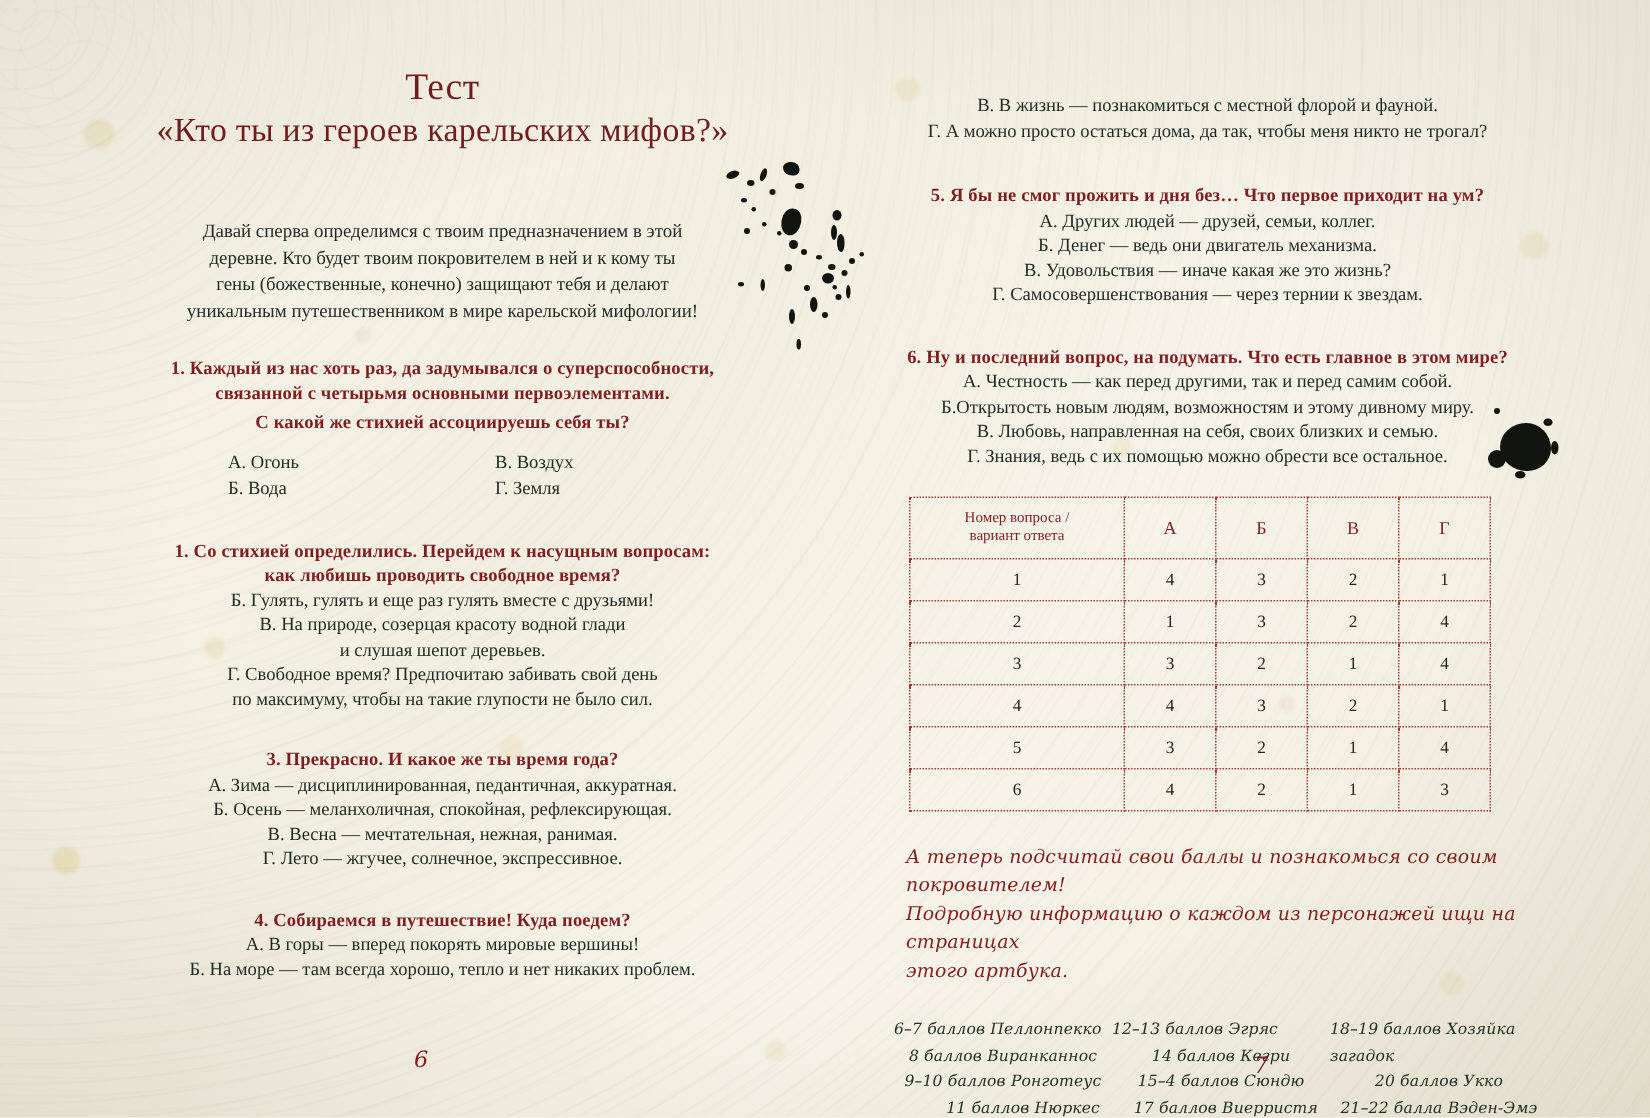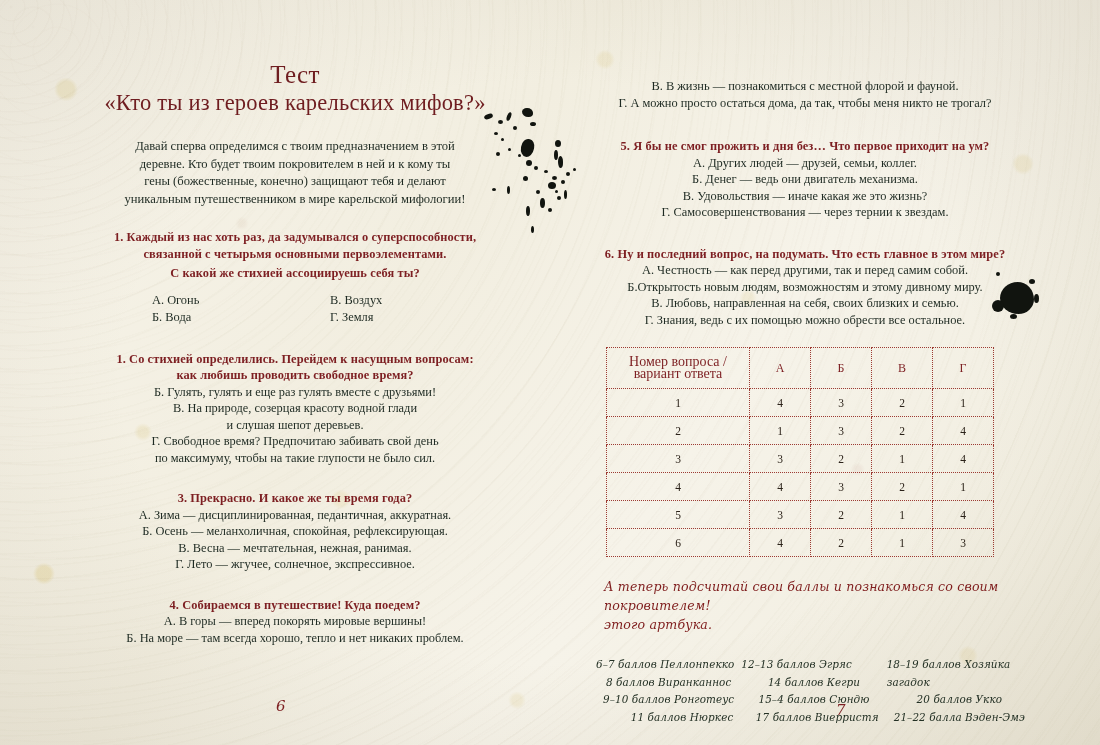--- a/index.html
+++ b/index.html
@@ -37,21 +37,21 @@
       repeating-radial-gradient(circle at 33px 27px, rgba(150,135,100,.06) 0 1px, rgba(0,0,0,0) 2px 19px),
       repeating-radial-gradient(circle at 57px 51px, rgba(170,150,115,.05) 0 1px, rgba(0,0,0,0) 2px 23px);
   }
   #vignette{
     position:absolute;inset:0;pointer-events:none;
     background:radial-gradient(ellipse at 50% 50%, rgba(0,0,0,0) 55%, rgba(120,104,70,.12) 100%);
   }
   .page{position:absolute;inset:0;}
 
   
-  .col{position:absolute;top:16px;width:470px;}
+  .col{position:absolute;top:0;width:470px;}
   .col-left{left:60px;}
   .col-right{left:570px;}
   .q{
     color:#7d1f22;
     font-size:12.4px;
     line-height:16.5px;
     letter-spacing:.1px;
     text-align:center;
     font-weight:600;
   }
@@ -67,21 +67,21 @@
   .title1{
     text-align:center;color:#6f1d20;
     font-size:25px;line-height:28px;letter-spacing:.4px;
   }
   .title2{
     text-align:center;color:#6f1d20;
     font-size:22.5px;line-height:27px;letter-spacing:.2px;
   }
 
   .intro{
-    color:#1e2a22;font-size:12.6px;line-height:17.5px;text-align:center;
+    color:#1e2a22;font-size:12.6px;line-height:17.5px;text-align:center;margin-top:24px;
   }
 
   
   .opt2{
     display:flex;justify-content:center;gap:0;
     font-size:12.4px;color:#1e2a22;line-height:17px;
   }
   .opt2 .cA{width:150px;text-align:left;padding-left:42px;}
   .opt2 .cB{width:150px;text-align:left;padding-left:28px;}
 
@@ -94,21 +94,21 @@
   }
   .score-table td{
     border:1px dotted #9d3b33;
     text-align:center;
     color:#2a2118;
     font-size:11.5px;
     height:25px;
     vertical-align:middle;
   }
   .score-table td.hcorner{
-    color:#7d1f22;font-size:14px;line-height:12.5px;height:38px;width:140px;
+    color:#7d1f22;font-size:10px;line-height:12.5px;height:38px;width:140px;
   }
   .score-table td.hcol{color:#7d1f22;font-size:12px;}
   .score-table td.rownum{color:#2a2118;font-size:11.5px;}
 
   
   .hand{
     font-family:"DejaVu Serif",serif;
     font-style:italic;
     color:#7f1d1d;
     font-size:12.6px;
@@ -354,20 +354,21 @@
               <td>3</td>
             </tr>
           </tbody>
       </table>
     </div>
 
     <div style="height:20px;"></div>
 
     <div class="hand" style="padding-left:34px;">
       <div>А теперь подсчитай свои баллы и познакомься со своим покровителем!</div>
+      <div>Подробную информацию о каждом из персонажей ищи на страницах</div>
       <div>этого артбука.</div>
     </div>
 
     <div class="score-cols" style="padding-left:26px;padding-right:8px;">
       <div class="sc" id="sc1">
           <div class="l1">6–7 баллов Пеллонпекко</div>
           <div class="l2">8 баллов Виранканнос</div>
           <div class="l3">9–10 баллов Ронготеус</div>
           <div class="l4">11 баллов Нюркес</div>
         </div>

